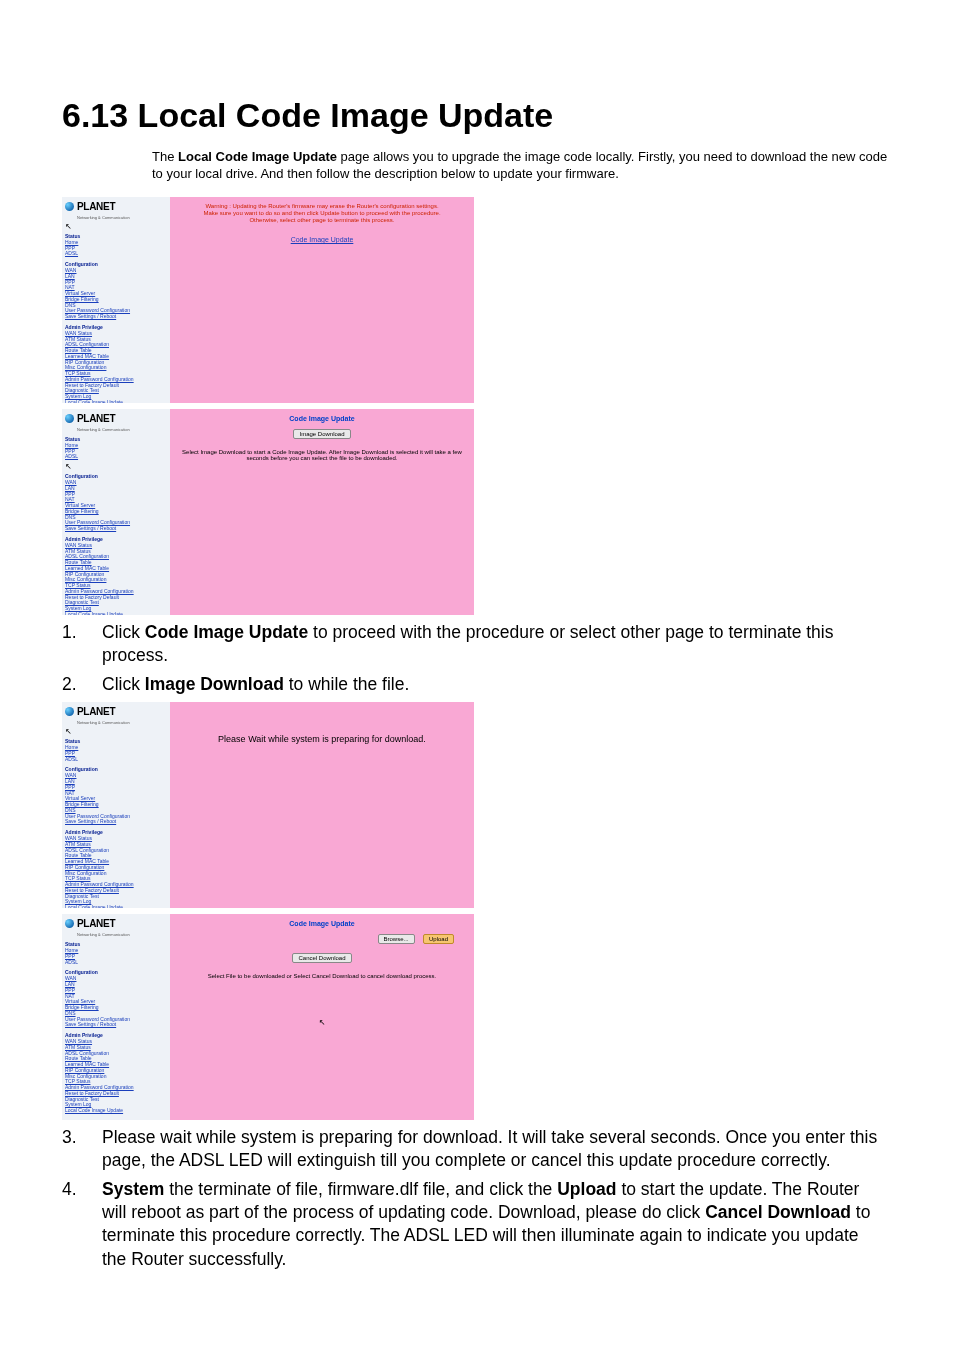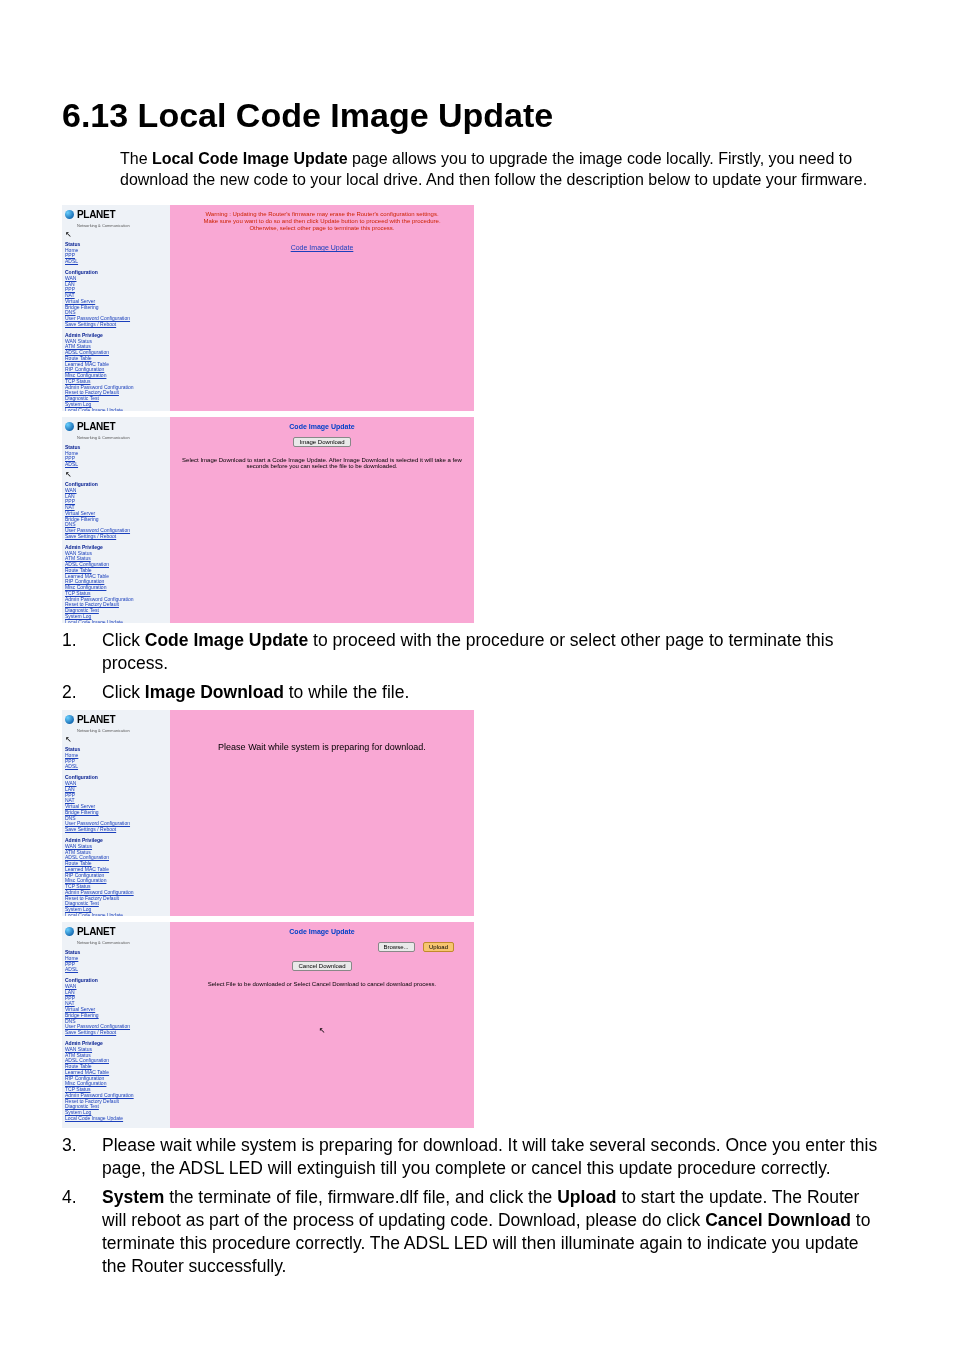--- a/index.html
+++ b/index.html
@@ -12,23 +12,23 @@
     padding: 48px 62px 40px 62px;
   }
   h1.section-title {
     font-size: 34px;
     font-weight: 700;
     margin: 48px 0 14px 0;
     font-family: Arial, Helvetica, sans-serif;
   }
   p.intro {
     font-family: Arial, Helvetica, sans-serif;
-    font-size: 16px;
+    font-size: 13px;
     line-height: 1.3;
-    margin: 0 0 14px 58px;
+    margin: 0 0 14px 90px;
   }
   p.intro b { font-weight: 700; }
   .grid {
     display: grid;
     grid-template-columns: 1fr;
     column-gap: 4px;
     row-gap: 6px;
     margin-top: 3px;
   }
   

